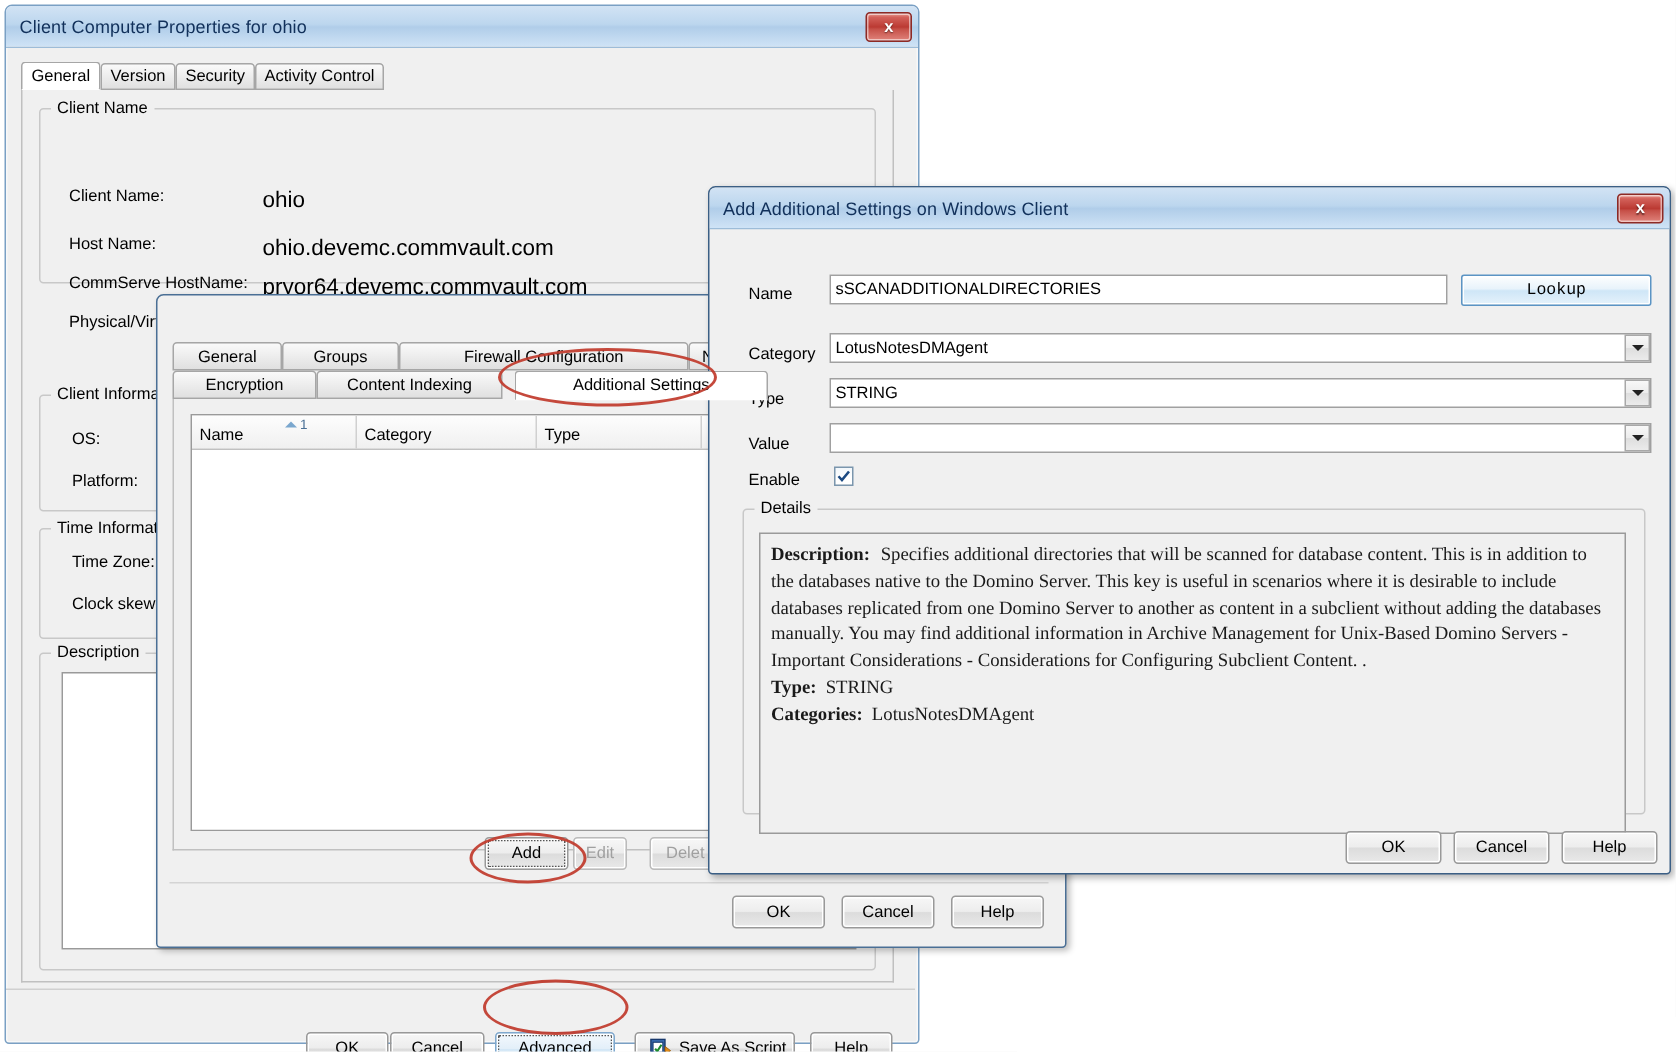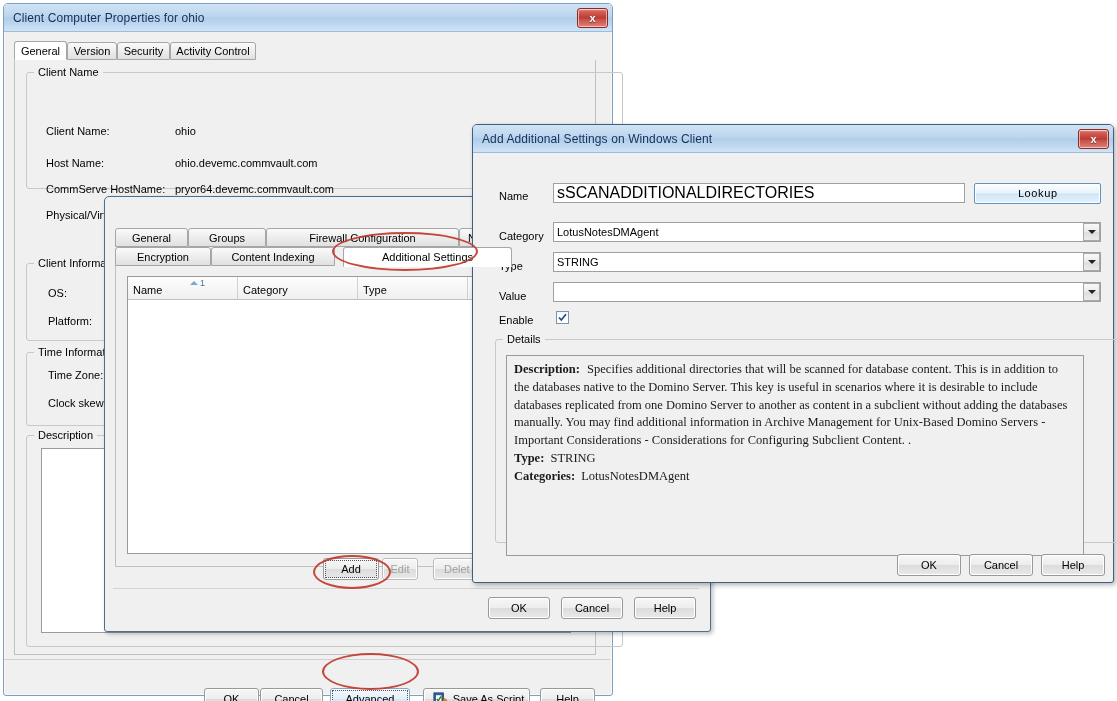--- a/index.html
+++ b/index.html
@@ -79,34 +79,33 @@
     background: #ffffff;
     border-bottom: 1px solid #ffffff;
     z-index: 5;
   }
 
   
   .groupbox {
     position: absolute;
     border: 1px solid #c8c8c8;
     border-radius: 3px;
-    padding-left: 39px;
   }
   .groupbox-title {
     position: absolute;
     top: -7px;
     left: 7px;
     background: #f0f0f0;
     padding: 0 4px;
     font-size: 11px;
     color: #000;
   }
 
   .lbl { position: absolute; font-size: 11px; color: #000; white-space: nowrap; }
-  .val { position: absolute; font-size: 11px; color: #000; white-space: nowrap; }
+  .val { position: absolute; font-size: 15px; color: #000; white-space: nowrap; }
 
   
   .btn {
     position: absolute;
     height: 22px;
     background: linear-gradient(to bottom, #f7f7f7 0%, #ededed 48%, #dcdcdc 52%, #e9e9e9 100%);
     border: 1px solid #999;
     border-radius: 3px;
     display: flex;
     align-items: center;
@@ -128,21 +127,21 @@
     font-family: Liberation Mono, monospace;
   }
 
   
   .input {
     position: absolute;
     height: 20px;
     background: #fff;
     border: 1px solid #a0a0a0;
     box-sizing: border-box;
-    font-size: 16px;
+    font-size: 11px;
     color: #000;
     display: flex;
     align-items: center;
     padding-left: 3px;
     cursor: text;
     white-space: nowrap;
     overflow: hidden;
   }
   .combo {
     position: absolute;

